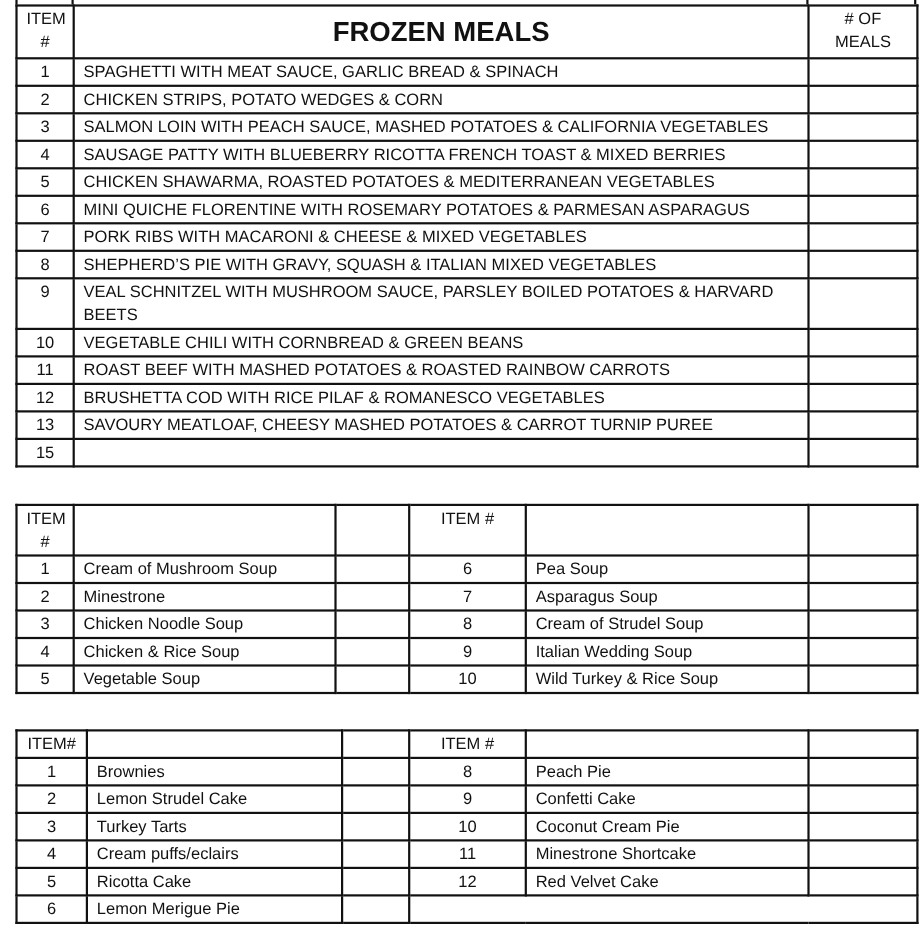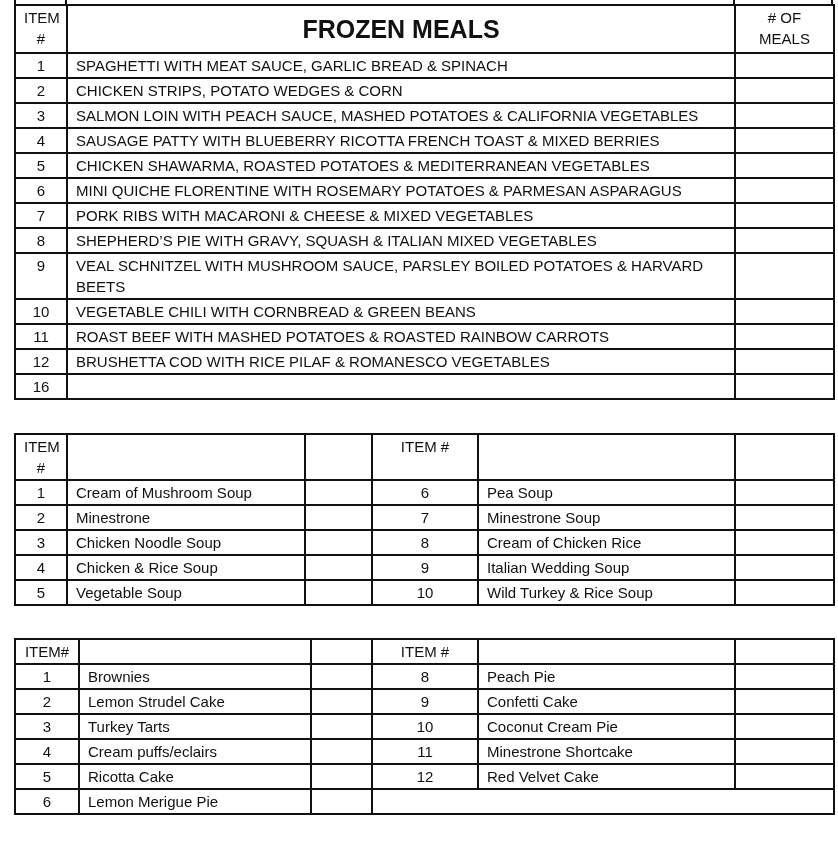--- a/index.html
+++ b/index.html
@@ -130,21 +130,26 @@
           <td class="num">11</td>
           <td>ROAST BEEF WITH MASHED POTATOES &amp; ROASTED RAINBOW CARROTS</td>
           <td></td>
         </tr>
     <tr class="drow">
           <td class="num">12</td>
           <td>BRUSHETTA COD WITH RICE PILAF &amp; ROMANESCO VEGETABLES</td>
           <td></td>
         </tr>
     <tr class="drow">
-          <td class="num">16</td>
+          <td class="num">13</td>
+          <td>SAVOURY MEATLOAF, CHEESY MASHED POTATOES &amp; CARROT TURNIP PUREE</td>
+          <td></td>
+        </tr>
+    <tr class="drow">
+          <td class="num">15</td>
           <td></td>
           <td></td>
         </tr>
   </tbody>
     </table>
 
   <div class="gap1"></div>
 
   <table id="soups-table">
     <colgroup>
@@ -171,29 +176,29 @@
           <td></td>
       <td class="num">6</td>
           <td>Pea Soup</td>
           <td></td>
     </tr>
     <tr class="drow">
       <td class="num">2</td>
           <td>Minestrone</td>
           <td></td>
       <td class="num">7</td>
-          <td>Minestrone Soup</td>
+          <td>Asparagus Soup</td>
           <td></td>
     </tr>
     <tr class="drow">
       <td class="num">3</td>
           <td>Chicken Noodle Soup</td>
           <td></td>
       <td class="num">8</td>
-          <td>Cream of Chicken Rice</td>
+          <td>Cream of Strudel Soup</td>
           <td></td>
     </tr>
     <tr class="drow">
       <td class="num">4</td>
           <td>Chicken &amp; Rice Soup</td>
           <td></td>
       <td class="num">9</td>
           <td>Italian Wedding Soup</td>
           <td></td>
     </tr>

